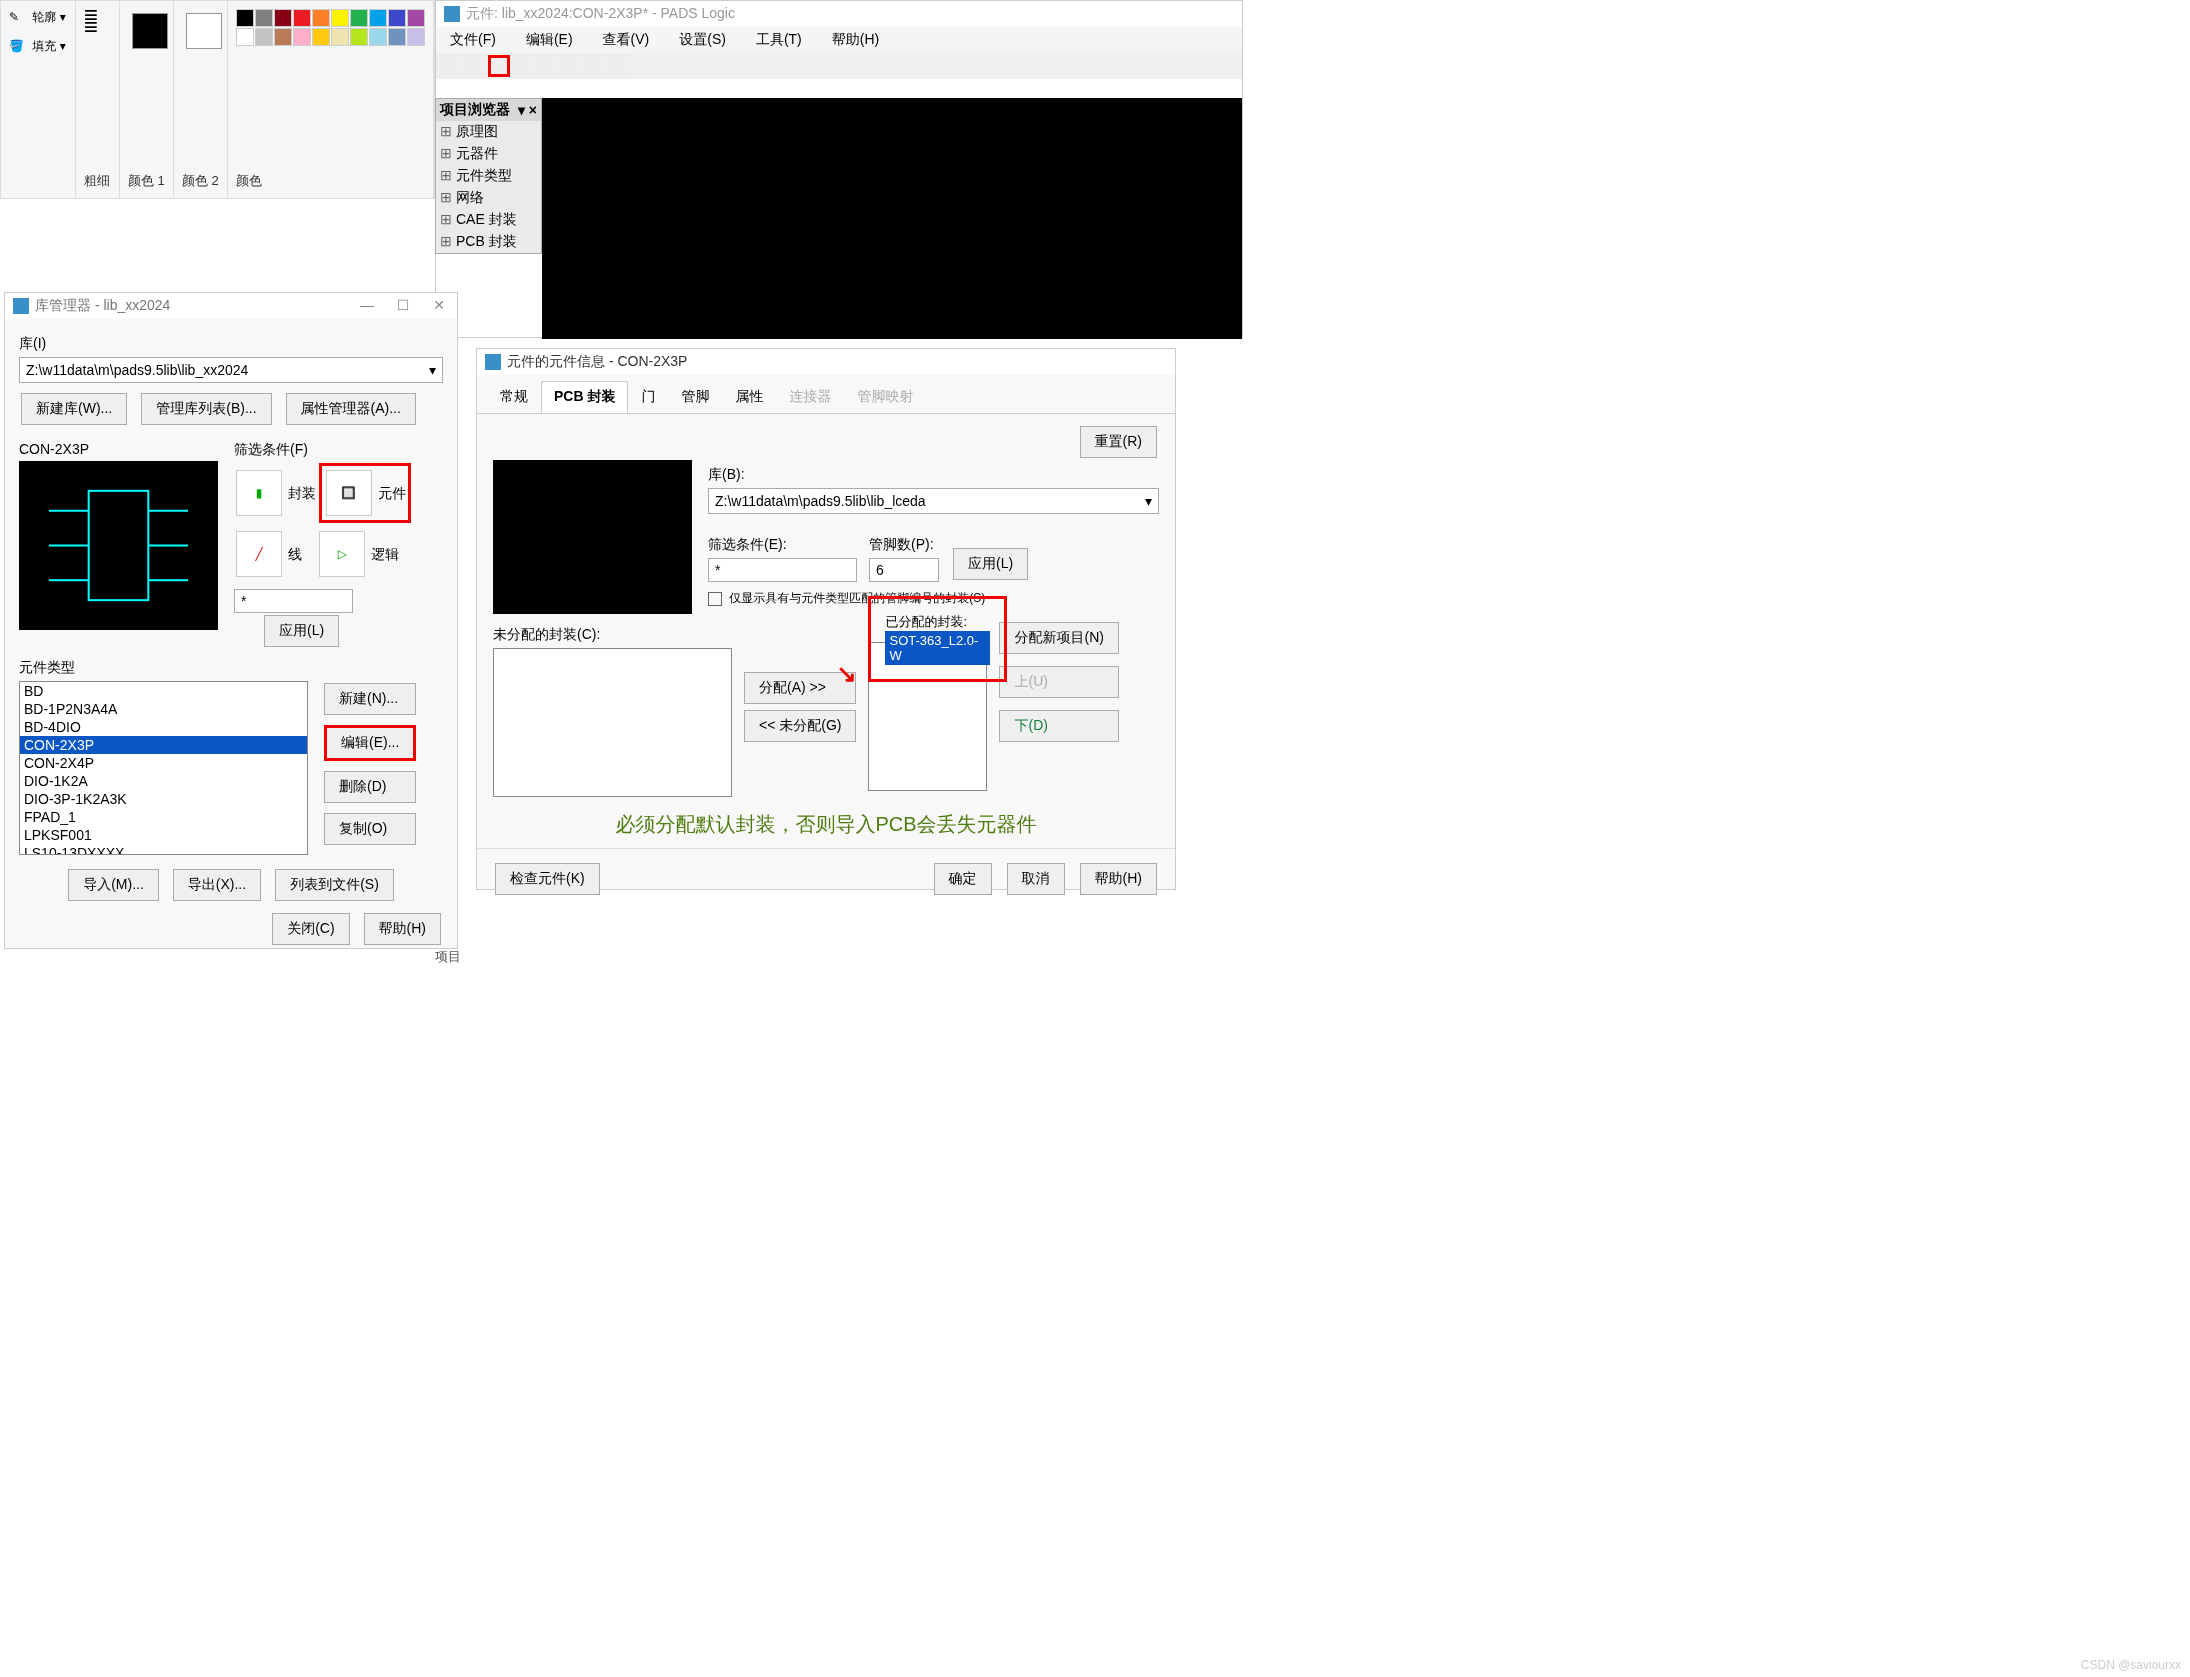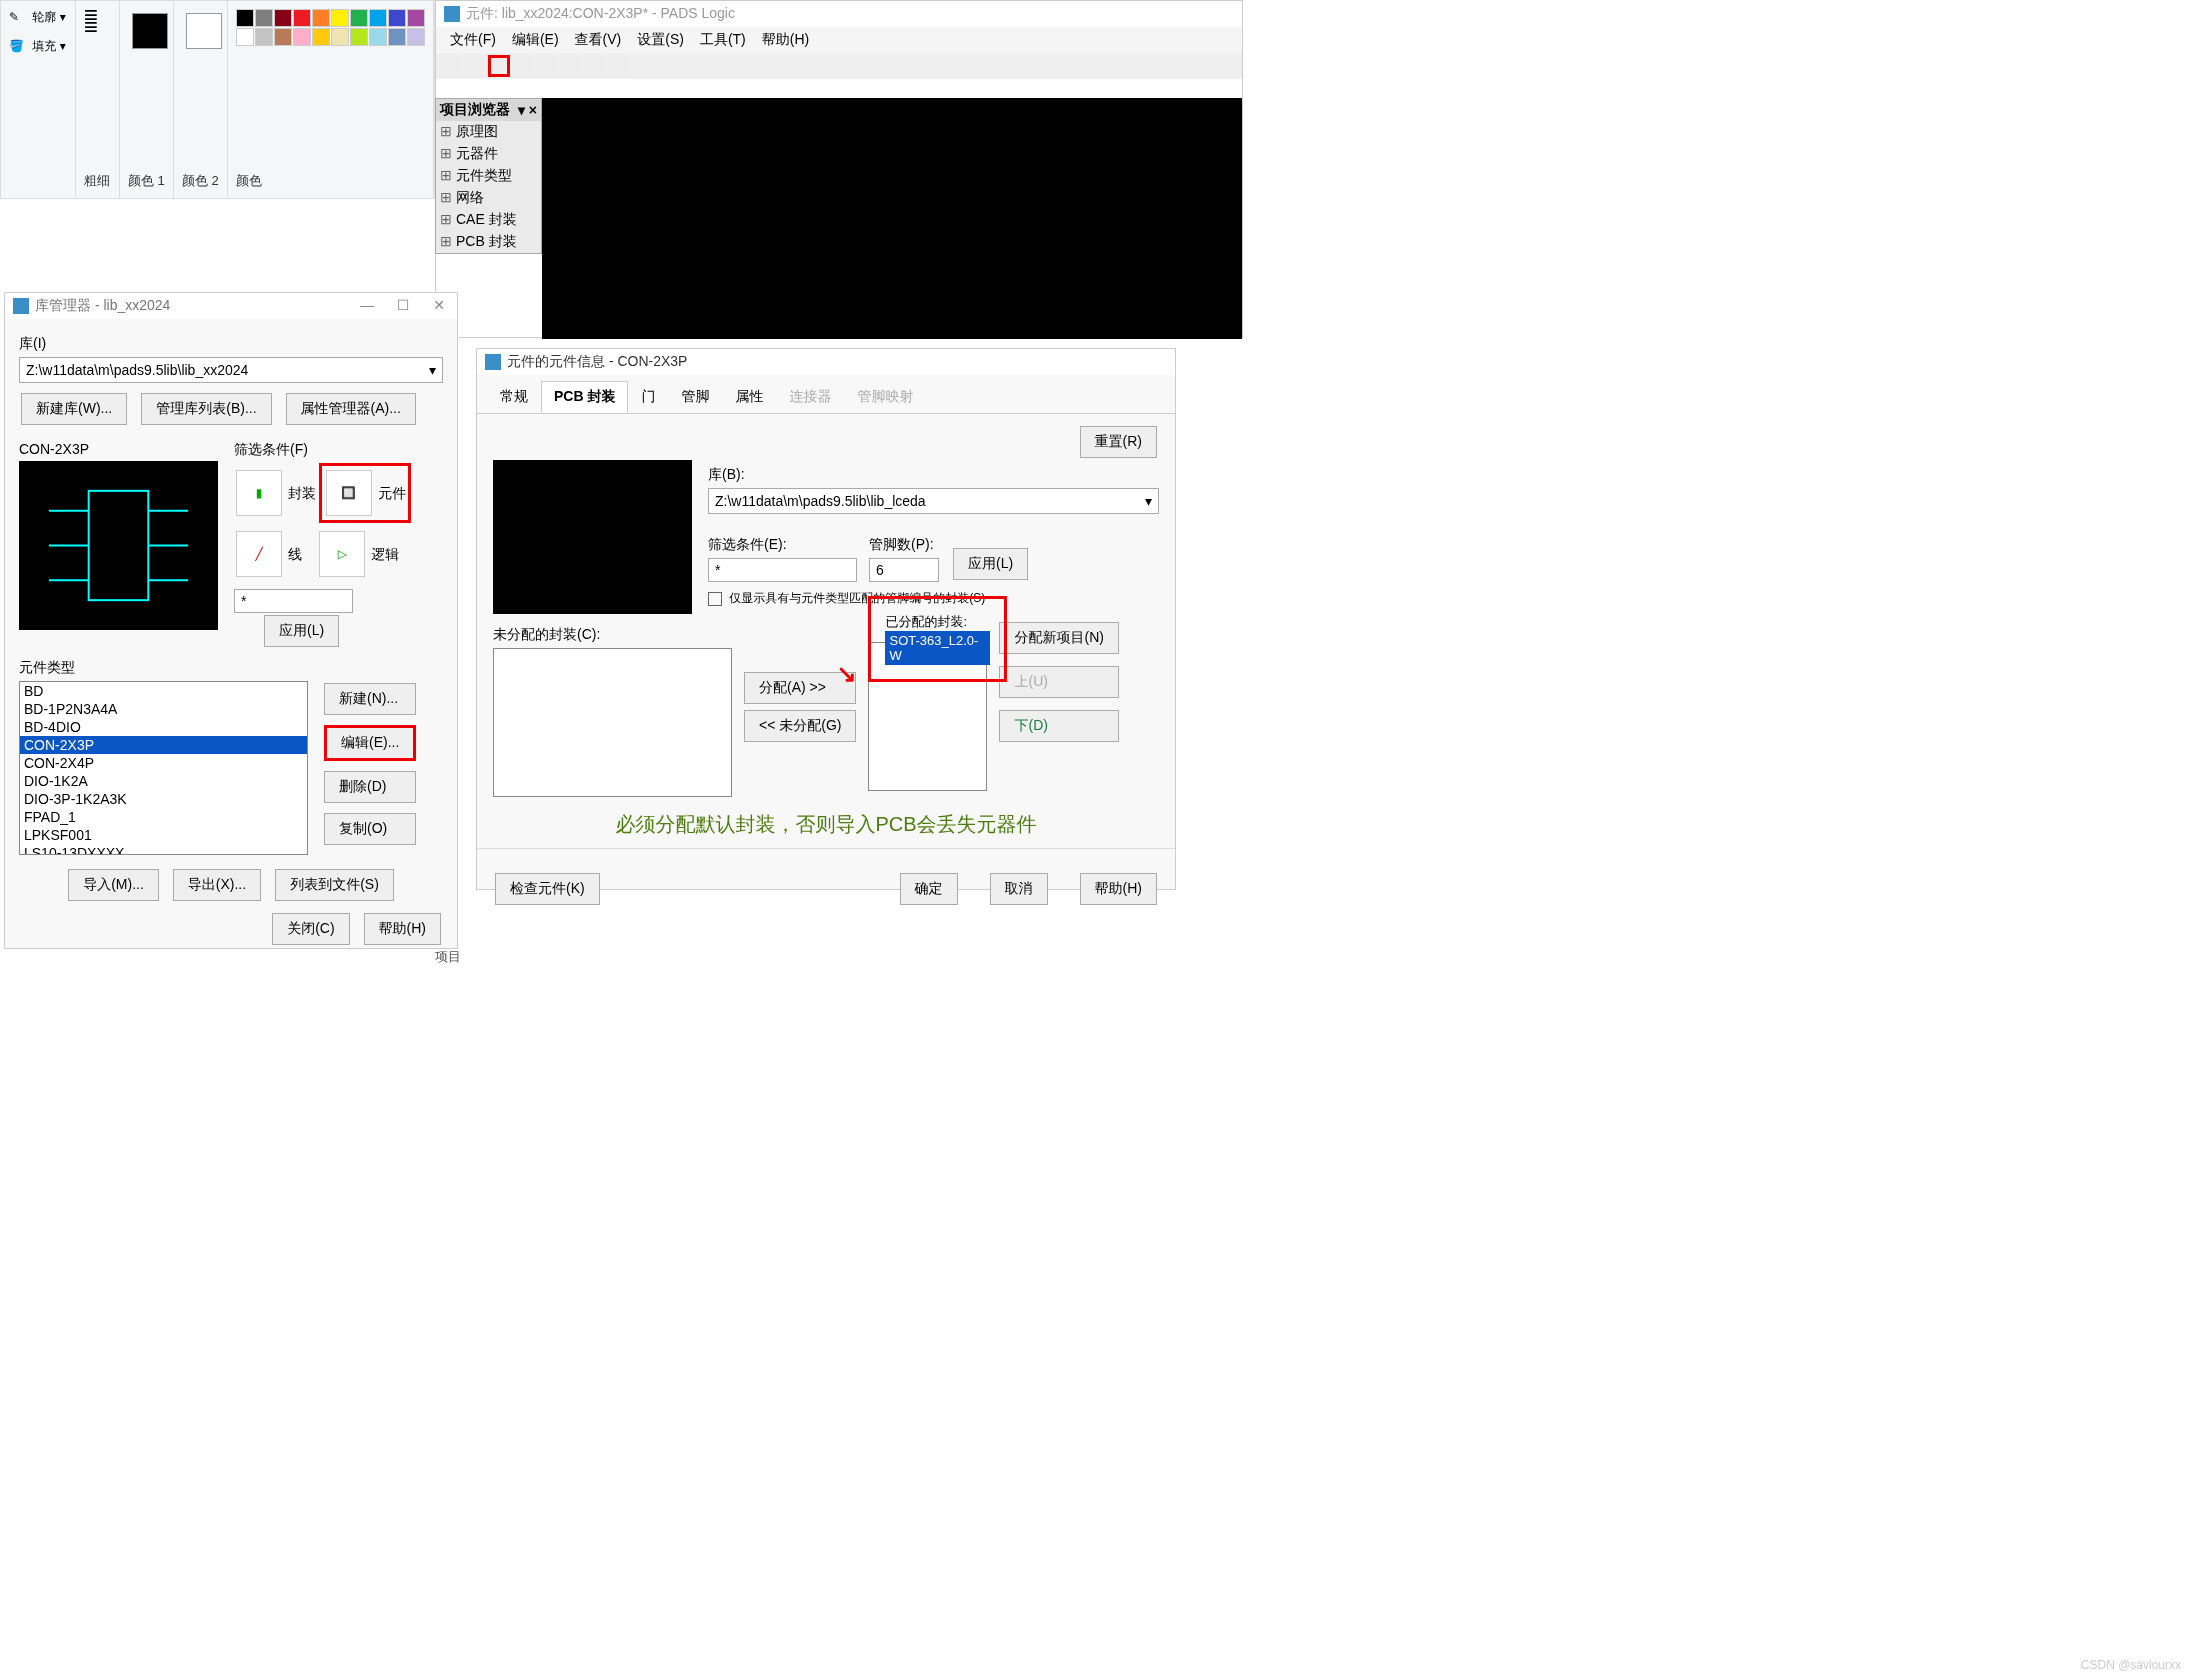--- a/index.html
+++ b/index.html
@@ -1,20 +1,20 @@
 <!DOCTYPE html>
 <html><head>
 <meta charset="utf-8">
 <style>
 * { box-sizing: border-box; margin: 0; padding: 0; }
 body { font-family: "Microsoft YaHei", sans-serif; font-size: 12px; background: #fff; position: relative; width: 2191px; height: 1678px; overflow: hidden; }
 .window { position: absolute; background: #fff; border: 1px solid #ccc; }
 .titlebar { background: #fff; padding: 4px 8px; font-size: 14px; display: flex; align-items: center; gap: 6px; color: #999; }
 .titlebar-icon { width: 16px; height: 16px; background: #3b8fc7; display: inline-block; }
-.menubar { display: flex; gap: 4px; padding: 2px 8px; background: #f5f5f5; font-size: 14px; }
+.menubar { display: flex; gap: 18px; padding: 2px 8px; background: #f5f5f5; font-size: 14px; }
 .menubar span { padding: 2px 6px; cursor: pointer; }
 .toolbar { display: flex; gap: 2px; padding: 2px 4px; background: #efefef; }
 .tb-btn { width: 22px; height: 22px; border: 1px solid transparent; background: #eee; display: inline-block; }
 
 
 .ribbon { position: absolute; left: 0; top: 0; width: 435px; height: 199px; background: #f5f6f7; border: 1px solid #ddd; display: flex; }
 .ribbon-group { padding: 8px; border-right: 1px solid #ddd; display: flex; flex-direction: column; align-items: flex-start; }
 .ribbon-label { font-size: 13px; color: #333; margin-top: auto; text-align: center; }
 .color-grid { display: grid; grid-template-columns: repeat(10, 18px); grid-auto-rows: 18px; gap: 1px; }
 .color-sw { width: 18px; height: 18px; border: 1px solid #ccc; }
@@ -307,21 +307,21 @@
       </div>
       <div style="display:flex;flex-direction:column;gap:8px">
         <span class="btn">分配新项目(N)</span>
         <span class="btn" style="color:#aaa">上(U)</span>
         <span class="btn" style="color:#15803d">下(D)</span>
       </div>
     </div>
 
     <div class="red-text" style="margin-top:14px;text-align:center">必须分配默认封装，否则导入PCB会丢失元器件</div>
   </div>
-  <div style="padding:22px 16px;display:flex;gap:28px;border-top:1px solid #ddd">
+  <div style="padding:12px 16px;display:flex;gap:11px;border-top:1px solid #ddd">
     <span class="btn">检查元件(K)</span>
     <span style="flex:1"></span>
     <span class="btn">确定</span>
     <span class="btn">取消</span>
     <span class="btn">帮助(H)</span>
   </div>
 </div>
 
 <div style="position:absolute;left:435px;top:948px;font-size:13px;color:#555">项目</div>
 <div class="watermark">CSDN @saviourxx</div>

